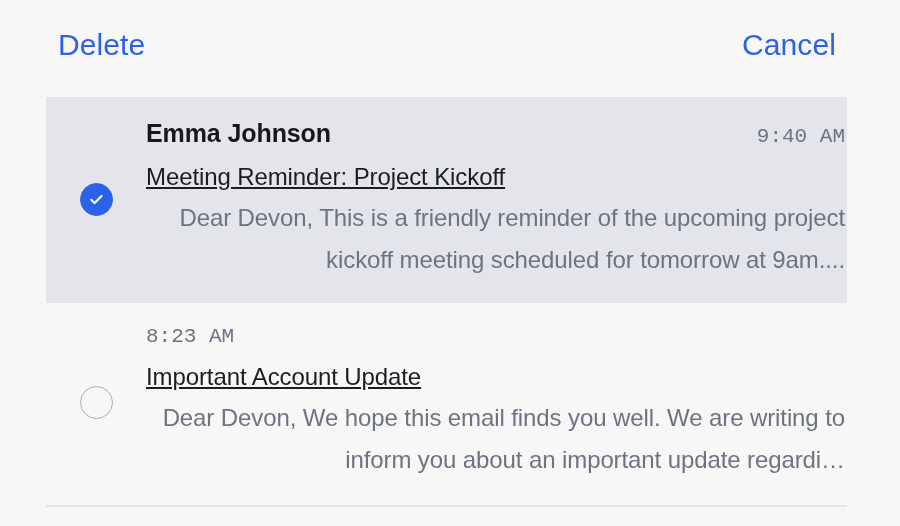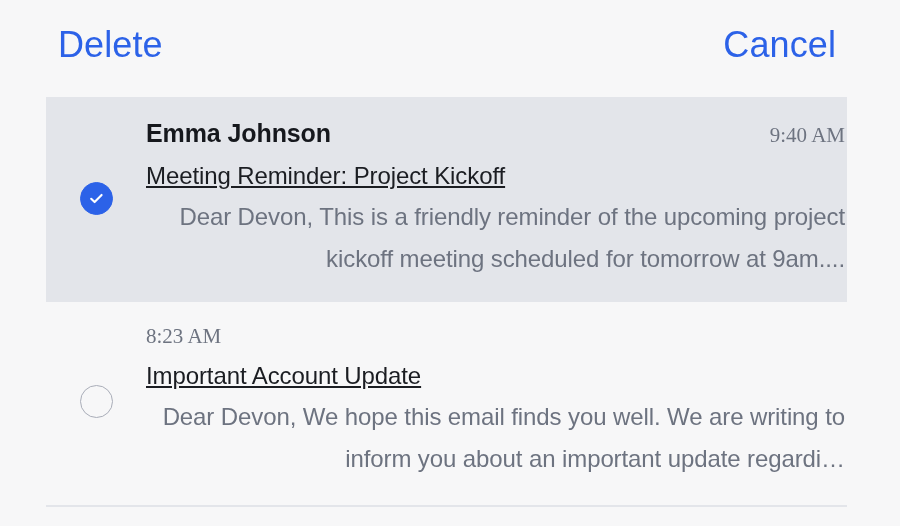--- a/index.html
+++ b/index.html
@@ -31,21 +31,21 @@
     height: 90px;
     box-sizing: border-box;
     padding: 0 64px 0 58px;
     display: flex;
     align-items: center;
     justify-content: space-between;
     background: #f7f7f8;
   }
   .action-btn {
     font-family: "Liberation Sans", sans-serif;
-    font-size: 36px;
+    font-size: 30px;
     line-height: 34px;
     font-weight: 400;
     color: #2c62e8;
     background: none;
     border: none;
     padding: 0;
     margin: 0;
     cursor: pointer;
     letter-spacing: 0.1px;
     white-space: nowrap;
@@ -122,21 +122,21 @@
     font-size: 25px;
     line-height: 33px;
     font-weight: 700;
     color: #16181d;
     white-space: nowrap;
     overflow: hidden;
     text-overflow: ellipsis;
     letter-spacing: -0.1px;
   }
   .time {
-    font-family: Liberation Serif, serif;
+    font-family: Liberation Mono, monospace;
     font-size: 21px;
     line-height: 28px;
     font-weight: 400;
     color: #6d7380;
     white-space: nowrap;
     flex: 0 0 auto;
   }
   .subject {
     font-family: "Liberation Sans", sans-serif;
     font-size: 24px;

